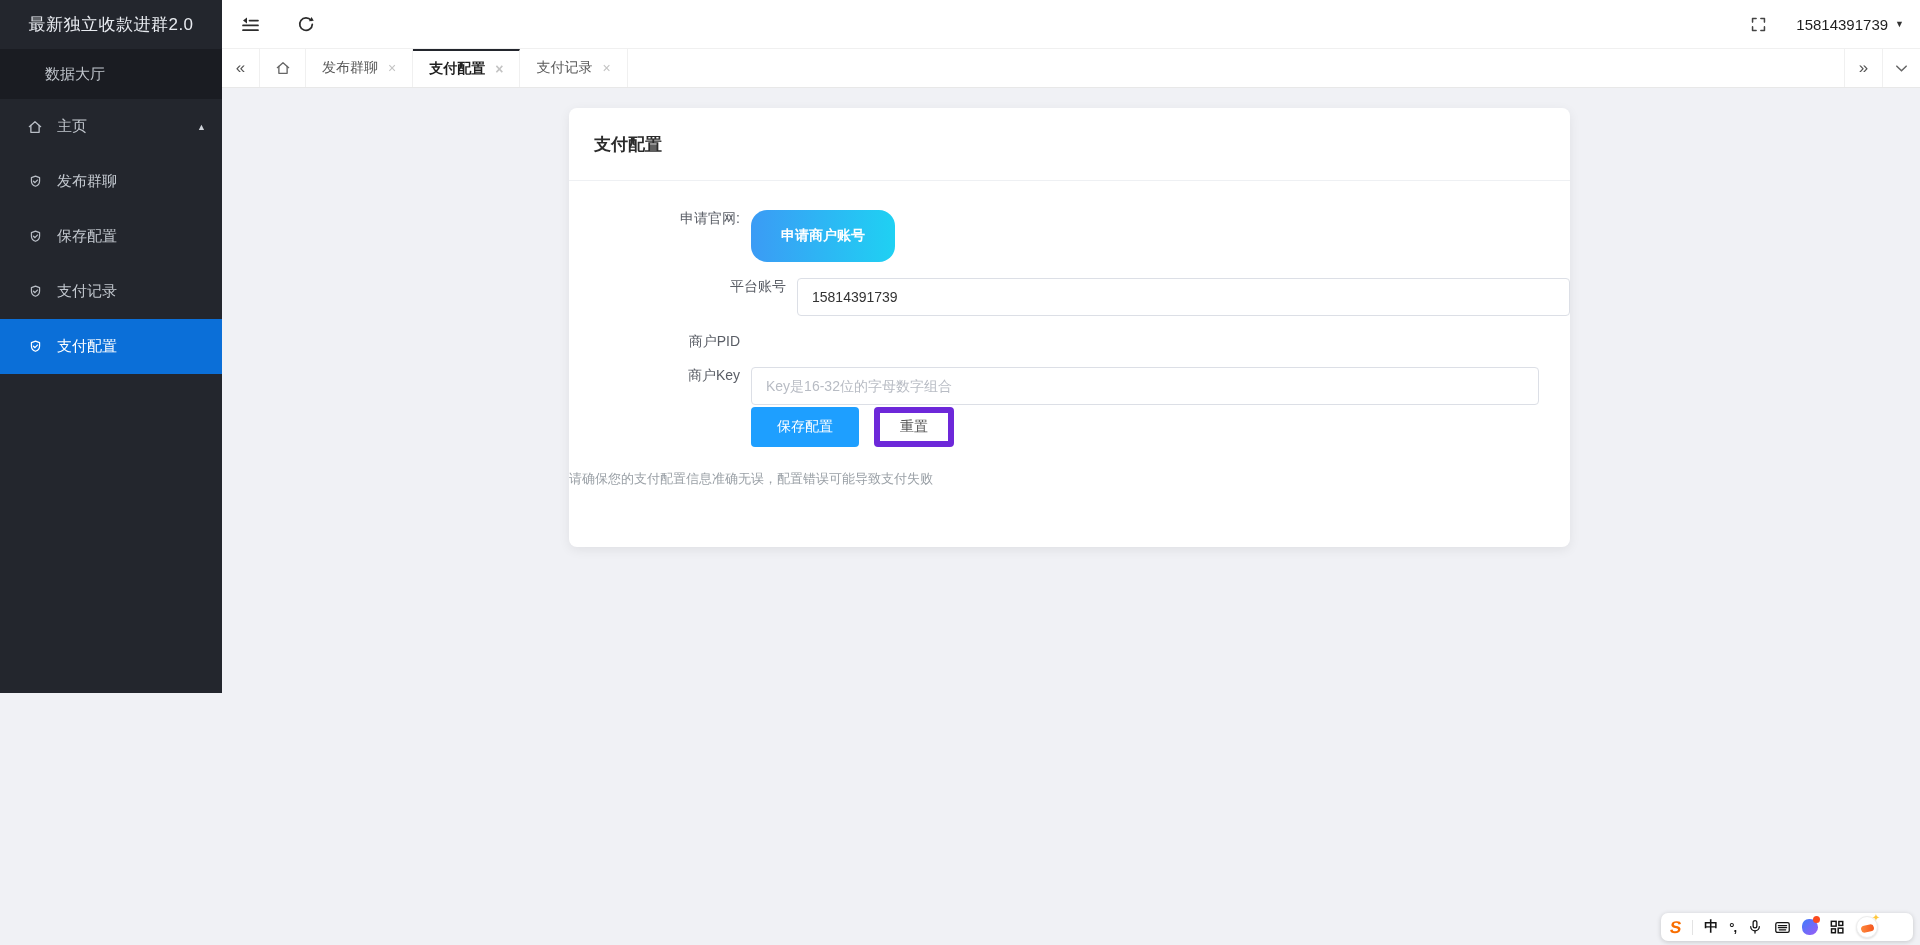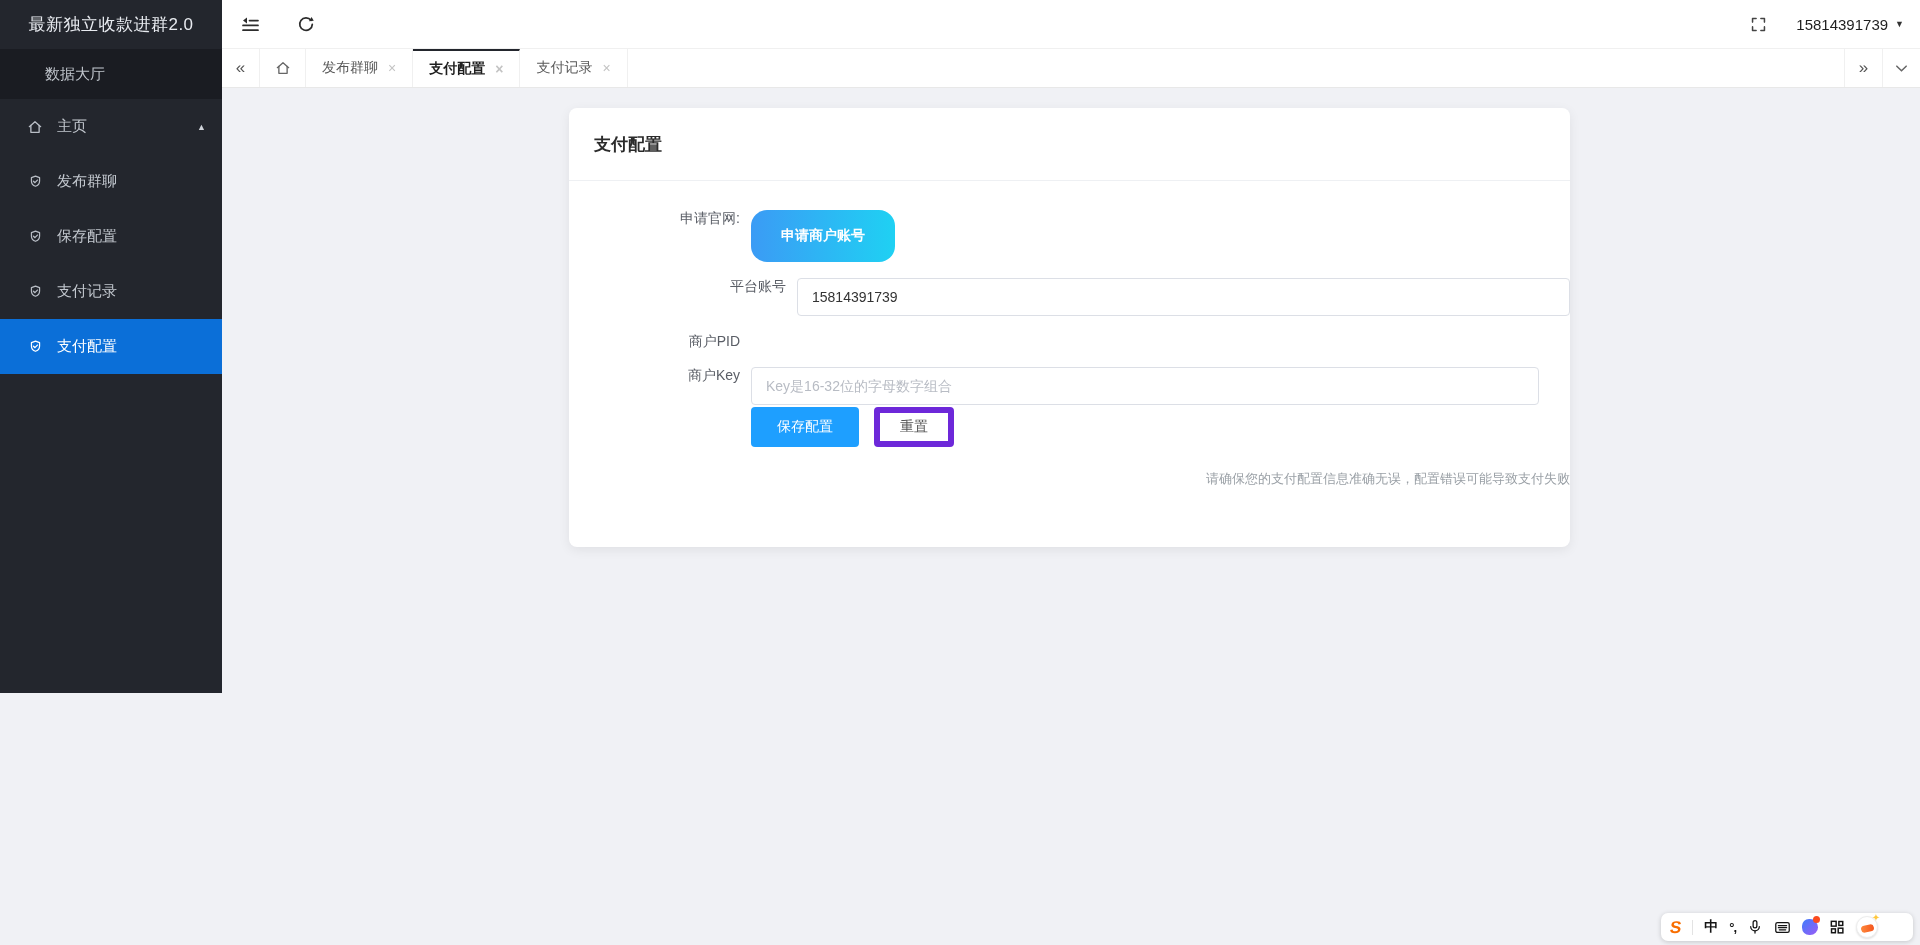--- a/index.html
+++ b/index.html
@@ -41,21 +41,21 @@
   .card-title { font-size:17px; font-weight:700; color:#2b2b2b; }
   .card-body { padding-top:29px; }
   .frow { display:flex; align-items:flex-start; }
   .flabel { width:171px; text-align:right; padding-right:0; margin-right:11px; font-size:14px; color:#5a5e66; flex:none; }
   .finput { width:788px; height:38px; border:1px solid #dcdfe6; border-radius:4px; padding:0 14px; font-size:14px; color:#333; background:#fff; outline:none; }
   .finput::placeholder { color:#b8bcc4; }
   .grad-btn { height:52px; padding:0 30px; border:none; border-radius:16px; color:#fff; font-size:14px; font-weight:700; cursor:pointer; background:linear-gradient(90deg,#3b9bf5,#1fd1f3); }
   .btn-primary { height:40px; padding:0 26px; border:none; border-radius:4px; background:#1e9fff; color:#fff; font-size:14px; cursor:pointer; }
   .btn-plain { height:40px; padding:0 20px; border:6px solid #6d28d9; border-radius:4px; background:#fff; color:#555; font-size:14px; margin-left:15px; cursor:pointer; }
   .mb16 { margin-bottom:16px; } .mb17 { margin-bottom:17px;padding-left:46px; } .mb19 { margin-bottom:2px; }
-  .form-note { margin-top:23px; text-align:right; font-size:13px; color:#9aa0a6; }
+  .form-note { margin-top:23px; text-align:left; font-size:13px; color:#9aa0a6; }
 
   
   .ime-tray { position:absolute; right:7px; bottom:4px; width:252px; height:28px; background:#ffffff; border-radius:7px; box-shadow:0 1px 5px rgba(0,0,0,.18); display:flex; align-items:center; padding:0 9px; gap:11px; z-index:9; }
   .ime-logo { color:#f96e00; font-size:17px; font-weight:800; transform:skewX(-8deg); line-height:1; cursor:pointer; }
   .ime-div { width:1px; height:15px; background:#e3e3e3; }
   .ime-mode { font-size:14px; font-weight:700; color:#141414; cursor:pointer; }
   .ime-punct { font-size:13px; font-weight:700; color:#141414; letter-spacing:-1px; cursor:pointer; }
   .ime-svg { display:flex; align-items:center; justify-content:center; cursor:pointer; }
   .ime-blob { width:16px; height:16px; border-radius:46% 54% 52% 48%; background:linear-gradient(135deg,#3f7dfb,#9b5cf6); position:relative; cursor:pointer; }
   .ime-blob::after { content:""; position:absolute; right:-2px; top:-3px; width:7px; height:7px; border-radius:50%; background:#fb4b1f; }

